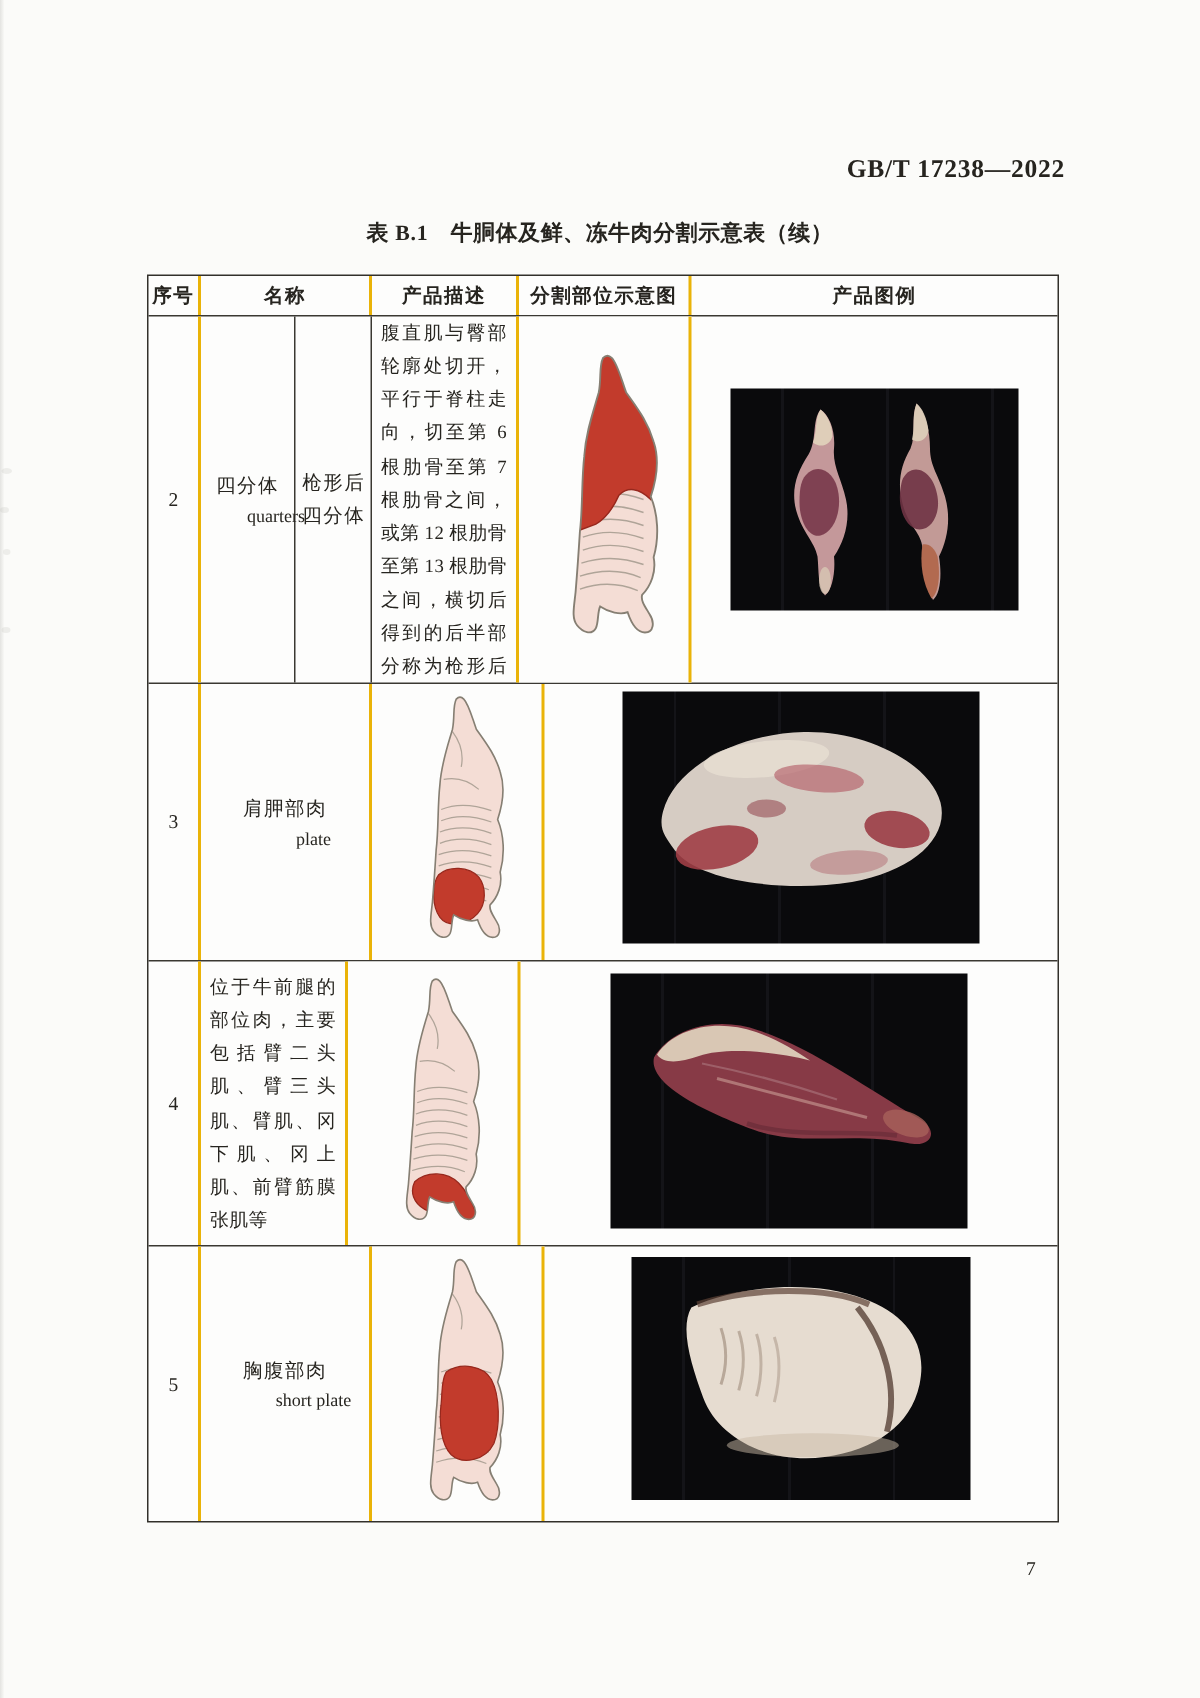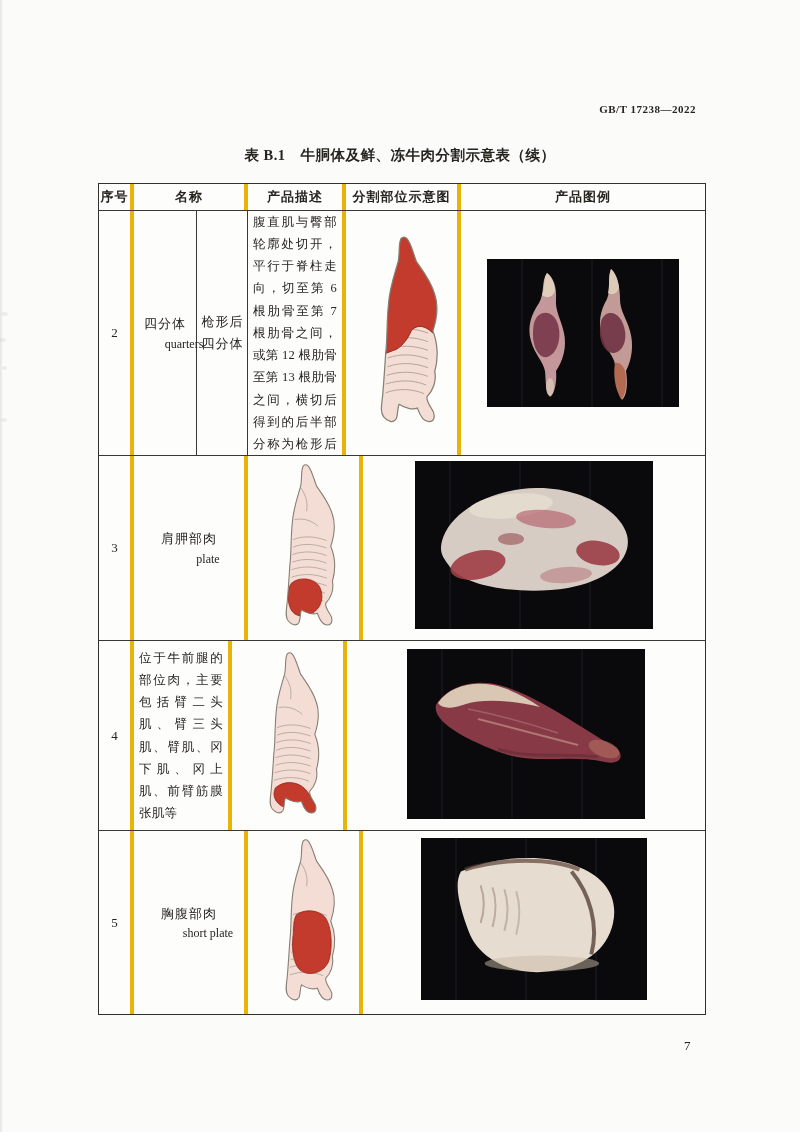--- a/index.html
+++ b/index.html
@@ -11,39 +11,39 @@
   }
   
   .edge-shadow{position:absolute;left:0;top:0;width:3px;height:1132px;background:linear-gradient(90deg,rgba(120,120,115,.18),rgba(120,120,115,0));}
   .smudge{position:absolute;background:#9a9a94;opacity:.14;border-radius:50%;}
   .s1{left:1px;top:312px;width:7px;height:4px;}
   .s2{left:0;top:338px;width:6px;height:4px;}
   .s3{left:2px;top:366px;width:5px;height:4px;}
   .s4{left:1px;top:418px;width:6px;height:4px;}
 
   .doc-number{
-    position:absolute; top:103px; right:104px;
-    font-weight:bold; font-size:11px; letter-spacing:.5px;
+    position:absolute; top:103px; right:90px;
+    font-weight:bold; font-size:17px; letter-spacing:.5px;
   }
   .table-title{
     position:absolute; top:146px; left:0; width:800px; text-align:center;
     font-weight:bold; font-size:14.5px; letter-spacing:.5px;
   }
   .page-number{
     position:absolute; top:1038px; left:684px; font-size:13px;
   }
 
   .tbl{
     position:absolute; left:98px; top:183px; width:608px;
     border:1.4px solid #32302b; box-sizing:border-box; background:#fdfdfc;
   }
   .tr{display:flex; border-bottom:1px solid #3a3832; box-sizing:border-box;}
   .tr:last-child{border-bottom:none;}
   .td{
-    border-right:4px solid #eab308; box-sizing:border-box;
+    border-right:2px solid #eab308; box-sizing:border-box;
     display:flex; align-items:center; justify-content:center;
     flex-direction:column; overflow:hidden;
   }
   .td:last-child{border-right:none;}
   .c1{width:35px; flex:0 0 35px;}
   .c2{width:114px; flex:0 0 114px;}
   .c2a{width:63px; flex:0 0 63px; border-right:1px solid #3a3832;}
   .c2b{width:51px; flex:0 0 51px;}
   .c3{width:98px; flex:0 0 98px;}
   .c4{width:115px; flex:0 0 115px;}

